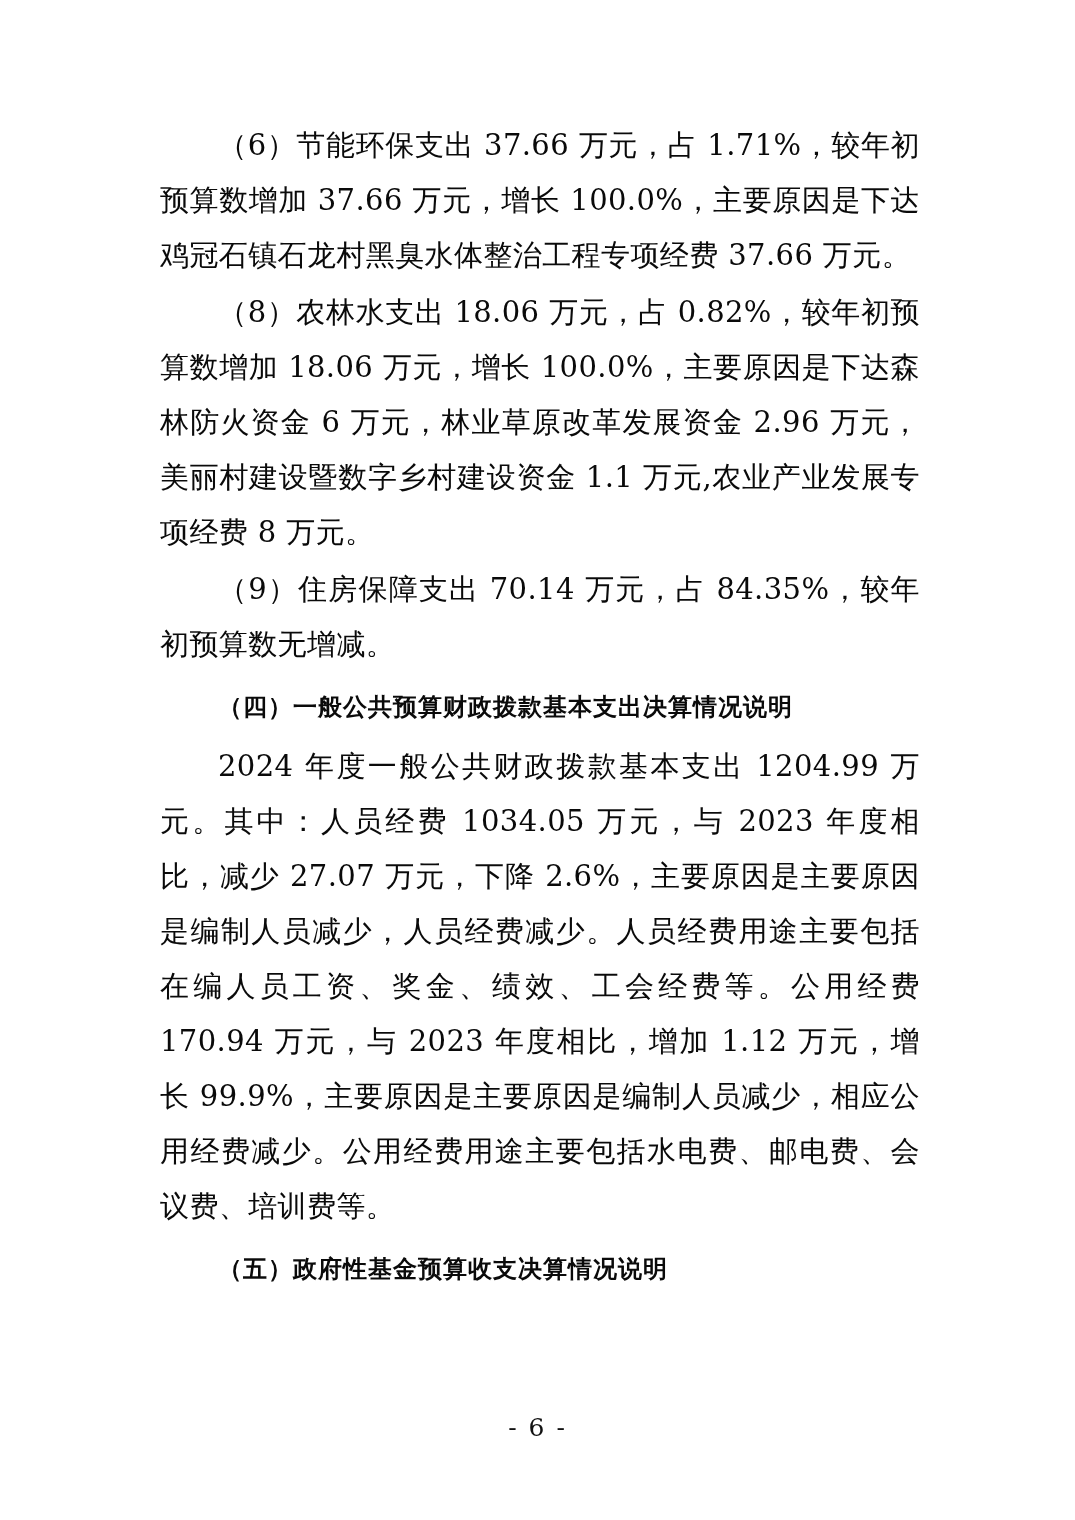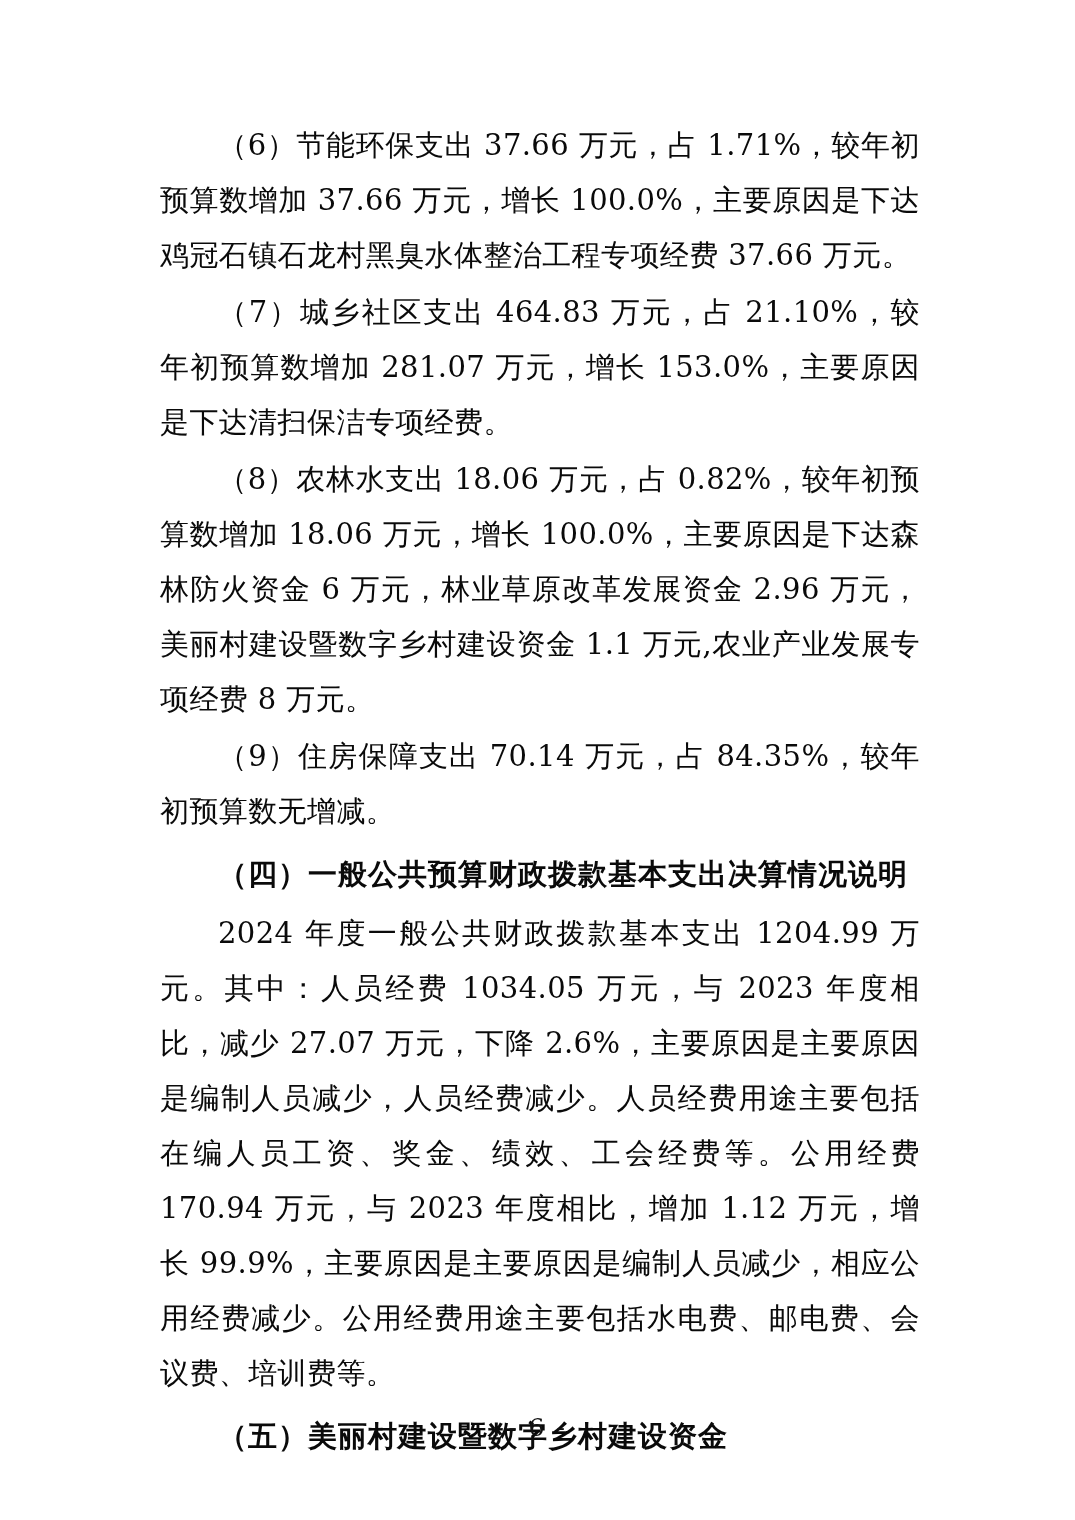--- a/index.html
+++ b/index.html
@@ -29,21 +29,21 @@
     line-height: 55px;
     text-align: justify;
     text-justify: inter-ideograph;
     text-indent: 58px;
     letter-spacing: 0.4px;
     font-family: "DejaVu Serif", "Liberation Serif", serif;
     font-weight: 400;
   }
   p.heading-par {
     margin: 8px 0 4px 0;
-    font-size: 29px;
+    font-size: 24px;
     line-height: 55px;
     text-indent: 58px;
     font-weight: bold;
     font-family: Liberation Serif, serif;
     letter-spacing: 1px;
   }
   .page-number {
     position: absolute;
     bottom: 78px;
     left: 0;
@@ -54,21 +54,20 @@
     color: #111;
     letter-spacing: 2px;
   }
 </style>
 </head>
 <body>
 
 <div class="page">
   <div class="content">
     <p class="body-par">（6）节能环保支出 37.66 万元，占 1.71%，较年初预算数增加 37.66 万元，增长 100.0%，主要原因是下达鸡冠石镇石龙村黑臭水体整治工程专项经费 37.66 万元。</p>
-    <p class="body-par">（7）城乡社区支出 464.83 万元，占 21.10%，较年初预算数增加 281.07 万元，增长 153.0%，主要原因是下达清扫保洁专项经费。</p>
     <p class="body-par">（8）农林水支出 18.06 万元，占 0.82%，较年初预算数增加 18.06 万元，增长 100.0%，主要原因是下达森林防火资金 6 万元，林业草原改革发展资金 2.96 万元，美丽村建设暨数字乡村建设资金 1.1 万元,农业产业发展专项经费 8 万元。</p>
     <p class="body-par">（9）住房保障支出 70.14 万元，占 84.35%，较年初预算数无增减。</p>
     <p class="heading-par">（四）一般公共预算财政拨款基本支出决算情况说明</p>
     <p class="body-par">2024 年度一般公共财政拨款基本支出 1204.99 万元。其中：人员经费 1034.05 万元，与 2023 年度相比，减少 27.07 万元，下降 2.6%，主要原因是主要原因是编制人员减少，人员经费减少。人员经费用途主要包括在编人员工资、奖金、绩效、工会经费等。公用经费 170.94 万元，与 2023 年度相比，增加 1.12 万元，增长 99.9%，主要原因是主要原因是编制人员减少，相应公用经费减少。公用经费用途主要包括水电费、邮电费、会议费、培训费等。</p>
-    <p class="heading-par">（五）美丽村建设暨数字乡村建设资金</p>
+    <p class="heading-par">（五）政府性基金预算收支决算情况说明</p>
   </div>
   <div class="page-number">- 6 -</div>
 </div>
 
 </body></html>

